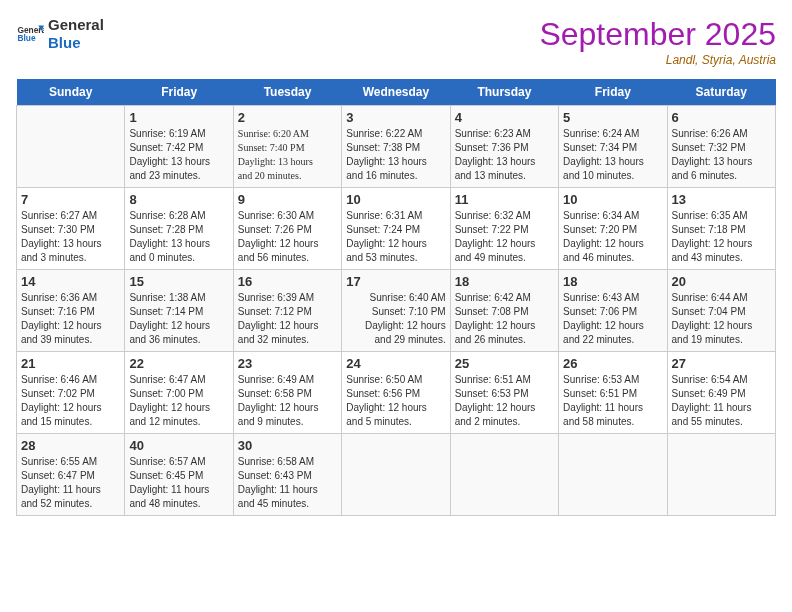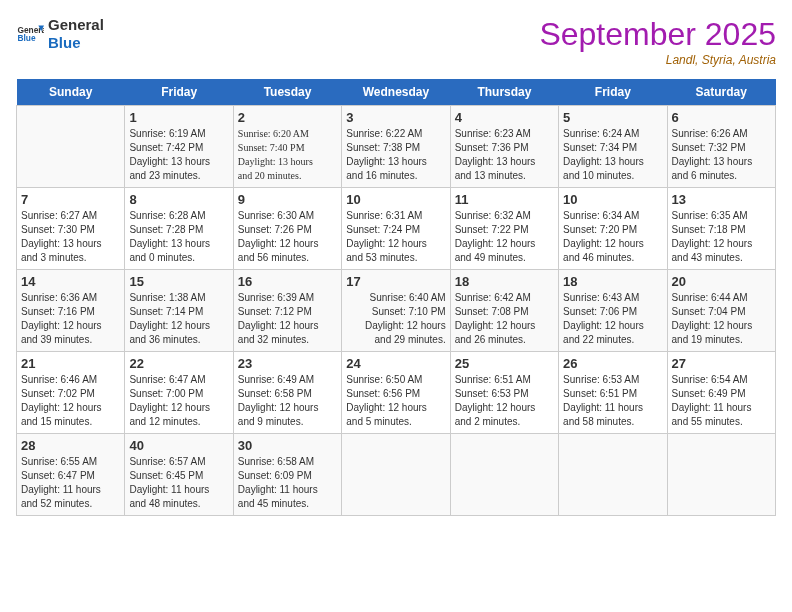--- a/index.html
+++ b/index.html
@@ -320,21 +320,21 @@
         <td>
           <span class="day-number">40</span>
           <div class="day-info" style="white-space: pre-line;">Sunrise: 6:57 AM
 Sunset: 6:45 PM
 Daylight: 11 hours
 and 48 minutes.</div>
         </td>
         <td>
           <span class="day-number">30</span>
           <div class="day-info" style="white-space: pre-line;">Sunrise: 6:58 AM
-Sunset: 6:09 PM
+Sunset: 6:43 PM
 Daylight: 11 hours
 and 45 minutes.</div>
         </td>
         <td></td>
         <td></td>
         <td></td>
         <td></td>
       </tr>
     </tbody>
 </table>

